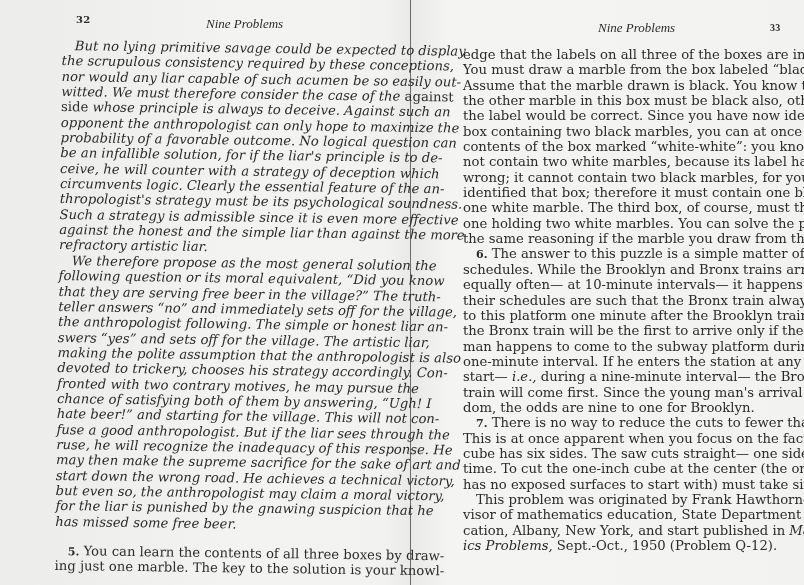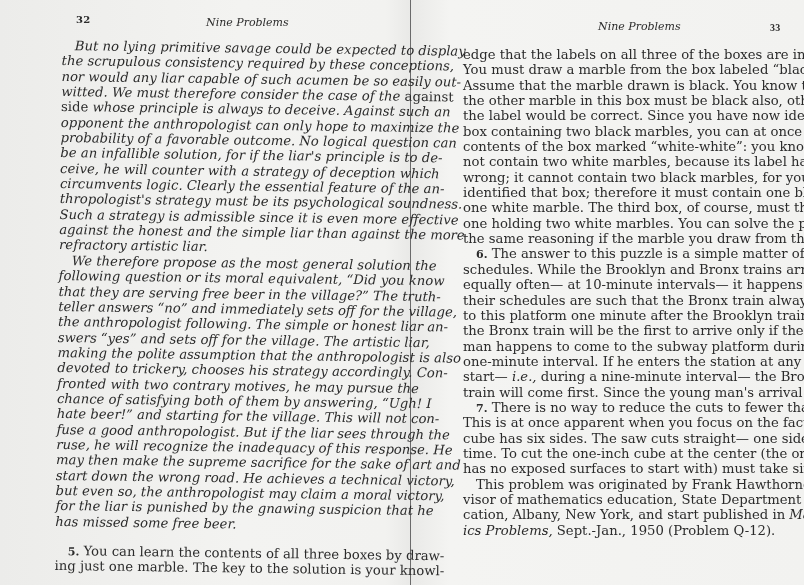--- a/index.html
+++ b/index.html
@@ -9,21 +9,21 @@
       font-family: "DejaVu Serif", "Liberation Serif", serif;
       color: #2b2b2b;
       position: relative;
     }
     .spread { position: absolute; inset: 0; background: linear-gradient(90deg,#ececea 0%,#f3f3f1 30%,#f2f2f0 48%,#e9e9e7 51%,#f4f4f2 56%,#f2f2f0 100%); }
     .spine { position: absolute; left: 410px; top: 0; width: 1px; height: 585px; background: #6a6a6a; }
     .page { position: absolute; top: 0; height: 585px; }
     .page.left { left: 0; width: 400px; margin-left: 40px; }
     .page.right { left: 412px; width: 392px; }
     .folio { position: absolute; font-weight: bold; font-size: 10px; letter-spacing: 0.2px; }
-    .running { position: absolute; font-style: italic; font-size: 11px; }
+    .running { position: absolute; font-style: italic; font-size: 13px; font-family: Liberation Serif, serif; }
     .left .folio { left: 36px; top: 14px; }
     .left .running { left: 166px; top: 16px; }
     .right .folio { left: 358px; top: 22px; font-family: Liberation Serif, serif; }
     .right .running { left: 186px; top: 20px; }
     .text { position: absolute; font-size: 13.2px; line-height: 15.35px; text-align: justify; }
     .left .text { left: 22px; width: 339px; top: 38px; transform: rotate(0.8deg); transform-origin: left top; }
     .right .text { left: 51px; width: 328px; top: 47px; }
     .line { white-space: nowrap; display: block; text-align-last: justify; height: 15.35px; }
     .line.last { text-align-last: left; }
     .it { font-style: italic; }
@@ -99,23 +99,24 @@
       <div class="line ind"><span class="num">6.</span><span> The answer to this puzzle is a simple matter of train</span></div>
       <div class="line"><span>schedules. While the Brooklyn and Bronx trains arrive</span></div>
       <div class="line"><span>equally often— at 10-minute intervals— it happens that</span></div>
       <div class="line"><span>their schedules are such that the Bronx train always comes</span></div>
       <div class="line"><span>to this platform one minute after the Brooklyn train. Thus</span></div>
       <div class="line"><span>the Bronx train will be the first to arrive only if the young</span></div>
       <div class="line"><span>man happens to come to the subway platform during this</span></div>
       <div class="line"><span>one-minute interval. If he enters the station at any other</span></div>
       <div class="line"><span>start—</span><span class="it"> i.e.,</span><span> during a nine-minute interval— the Brooklyn</span></div>
       <div class="line"><span>train will come first. Since the young man's arrival is ran-</span></div>
+      <div class="line last"><span>dom, the odds are nine to one for Brooklyn.</span></div>
       <div class="line ind"><span class="num">7.</span><span> There is no way to reduce the cuts to fewer than six.</span></div>
       <div class="line"><span>This is at once apparent when you focus on the fact that a</span></div>
       <div class="line"><span>cube has six sides. The saw cuts straight— one side at a</span></div>
       <div class="line"><span>time. To cut the one-inch cube at the center (the one which</span></div>
       <div class="line"><span>has no exposed surfaces to start with) must take six passes</span></div>
       <div class="line ind"><span>This problem was originated by Frank Hawthorne, super-</span></div>
       <div class="line"><span>visor of mathematics education, State Department of Edu-</span></div>
       <div class="line"><span>cation, Albany, New York, and start published in</span><span class="it"> Mathemat-</span></div>
-      <div class="line last"><span class="it">ics Problems,</span><span> Sept.-Jan., 1950 (Problem Q-12).</span></div>
+      <div class="line last"><span class="it">ics Problems,</span><span> Sept.-Oct., 1950 (Problem Q-12).</span></div>
     </div>
 </div>
 
 </body></html>

